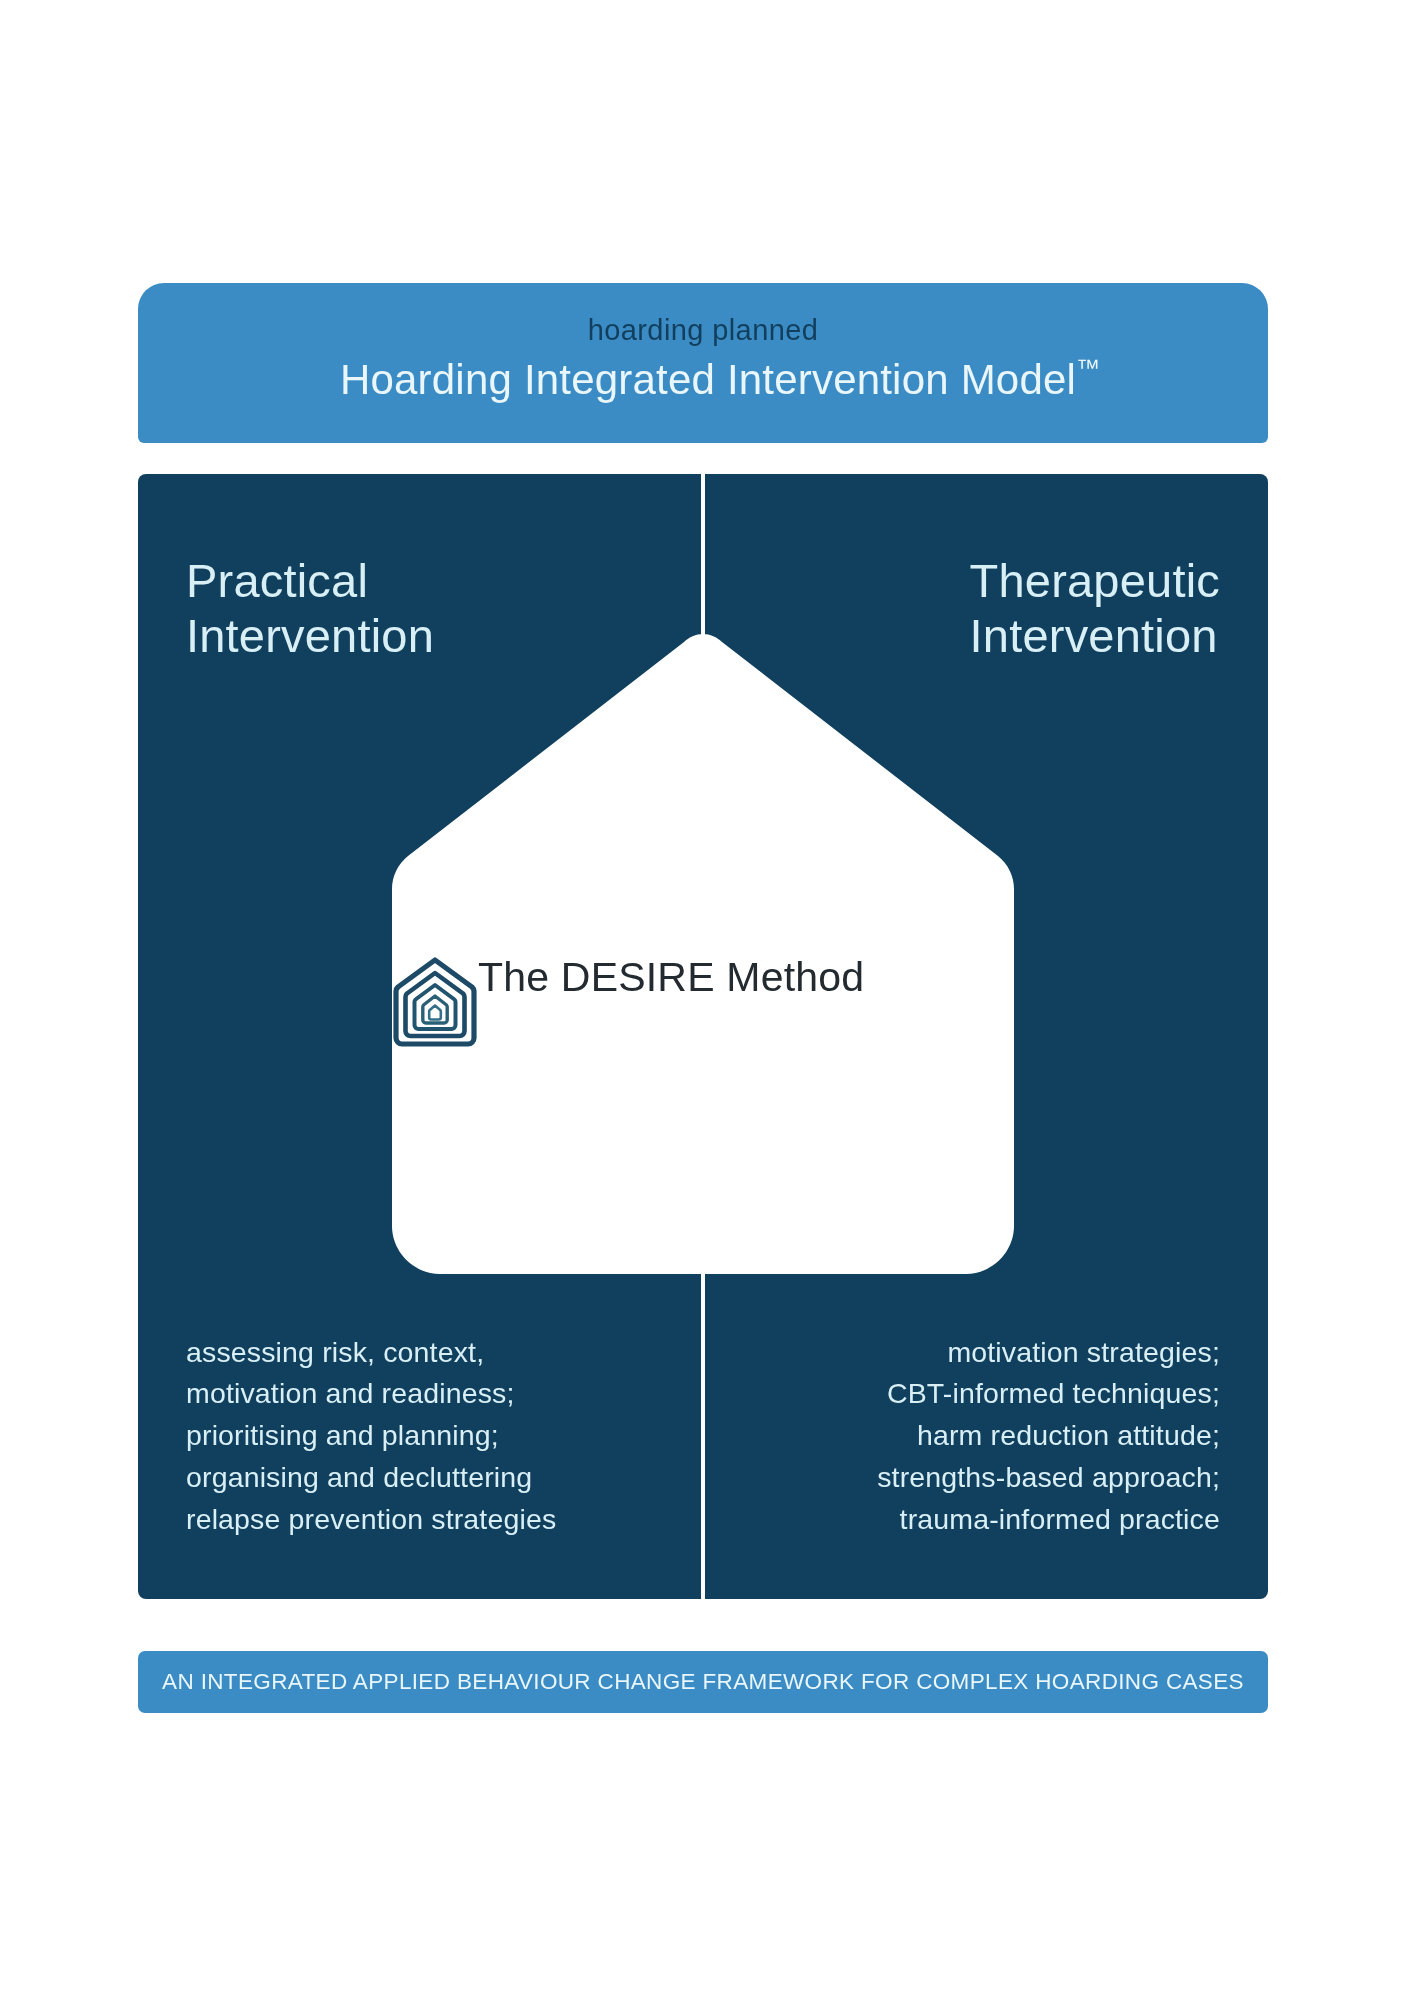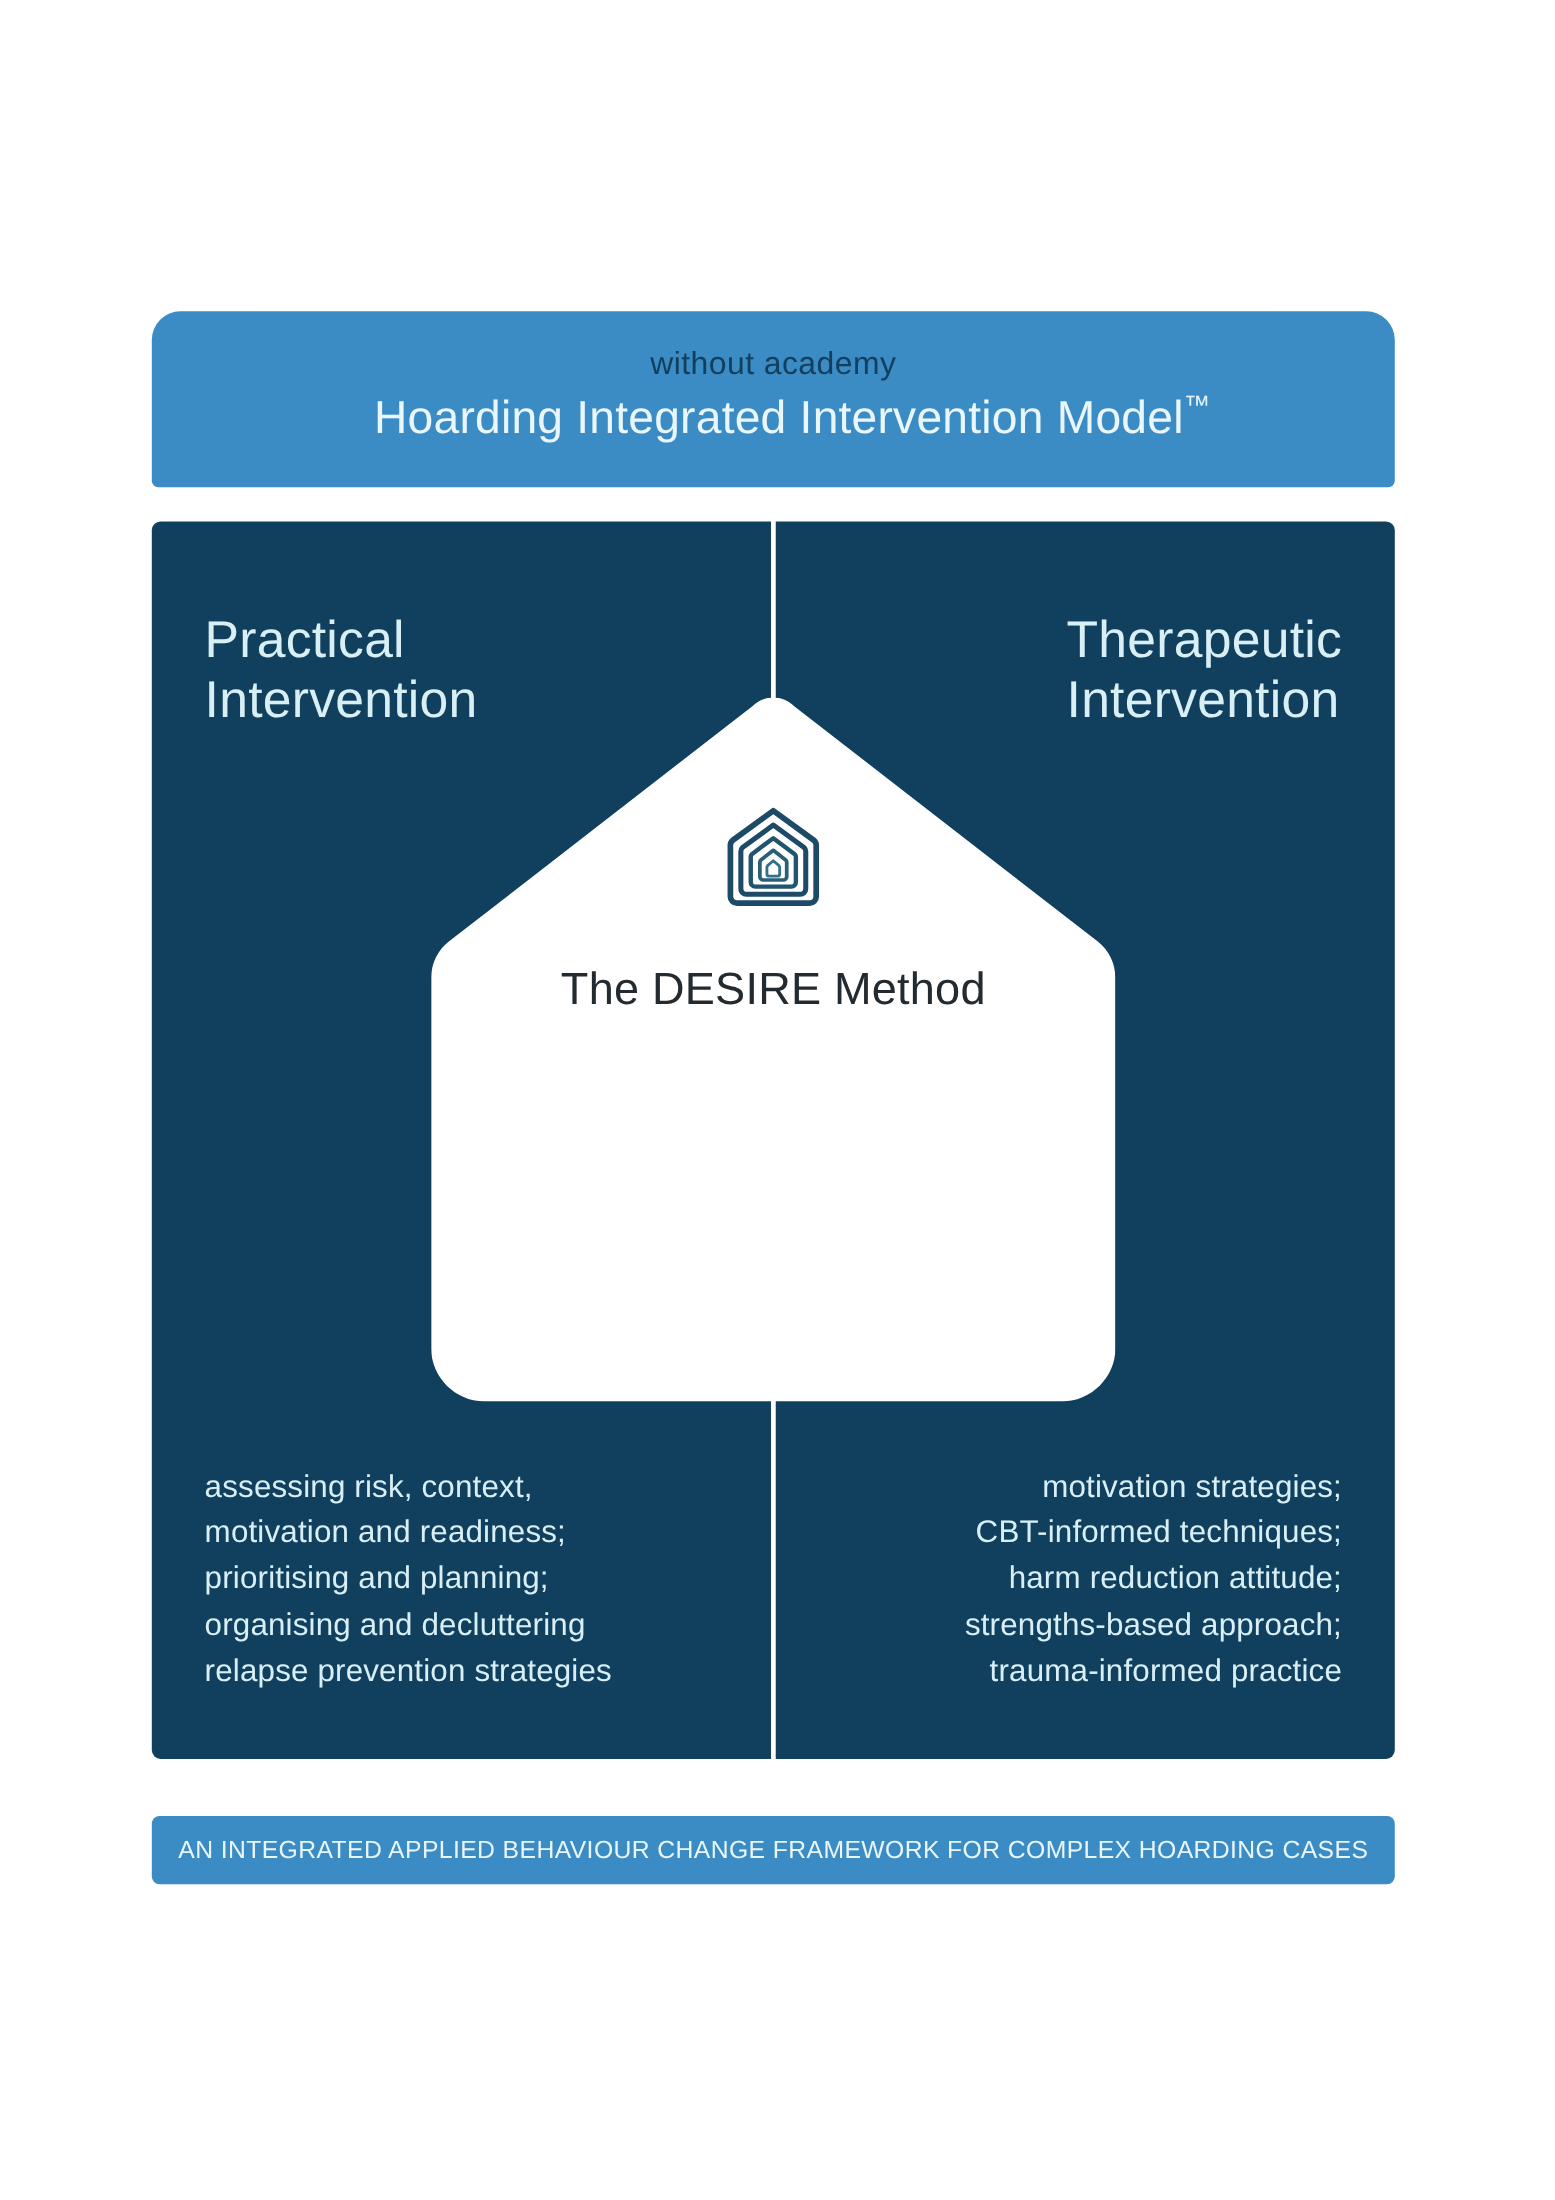--- a/index.html
+++ b/index.html
@@ -139,21 +139,20 @@
   }
   .house-wrap svg { display: block; width: 622px; height: 640px; }
 
   .house-content {
     position: absolute;
     left: 0;
     top: 0;
     width: 622px;
     height: 640px;
     display: flex;
-    flex-direction: column;
     align-items: center;
   }
 
   .logo-mark {
     margin-top: 98px;
     width: 86px;
     height: 96px;
   }
   .logo-mark svg { display: block; width: 86px; height: 96px; }
 
@@ -201,21 +200,21 @@
     line-height: 1;
   }
 </style>
 </head>
 <body>
 
 <div id="poster">
   <div class="stage">
 
     <div class="header-bar">
-      <div class="brand-eyebrow">without academy</div>
+      <div class="brand-eyebrow">hoarding planned</div>
       <div class="header-title"><span>Hoarding Integrated Intervention Model</span><span class="tm">™</span></div>
     </div>
 
     <div class="columns">
 
       <div class="col col-left">
         <div class="col-heading">Practical
 Intervention</div>
         <div class="col-list">assessing risk, context,
 motivation and readiness;

